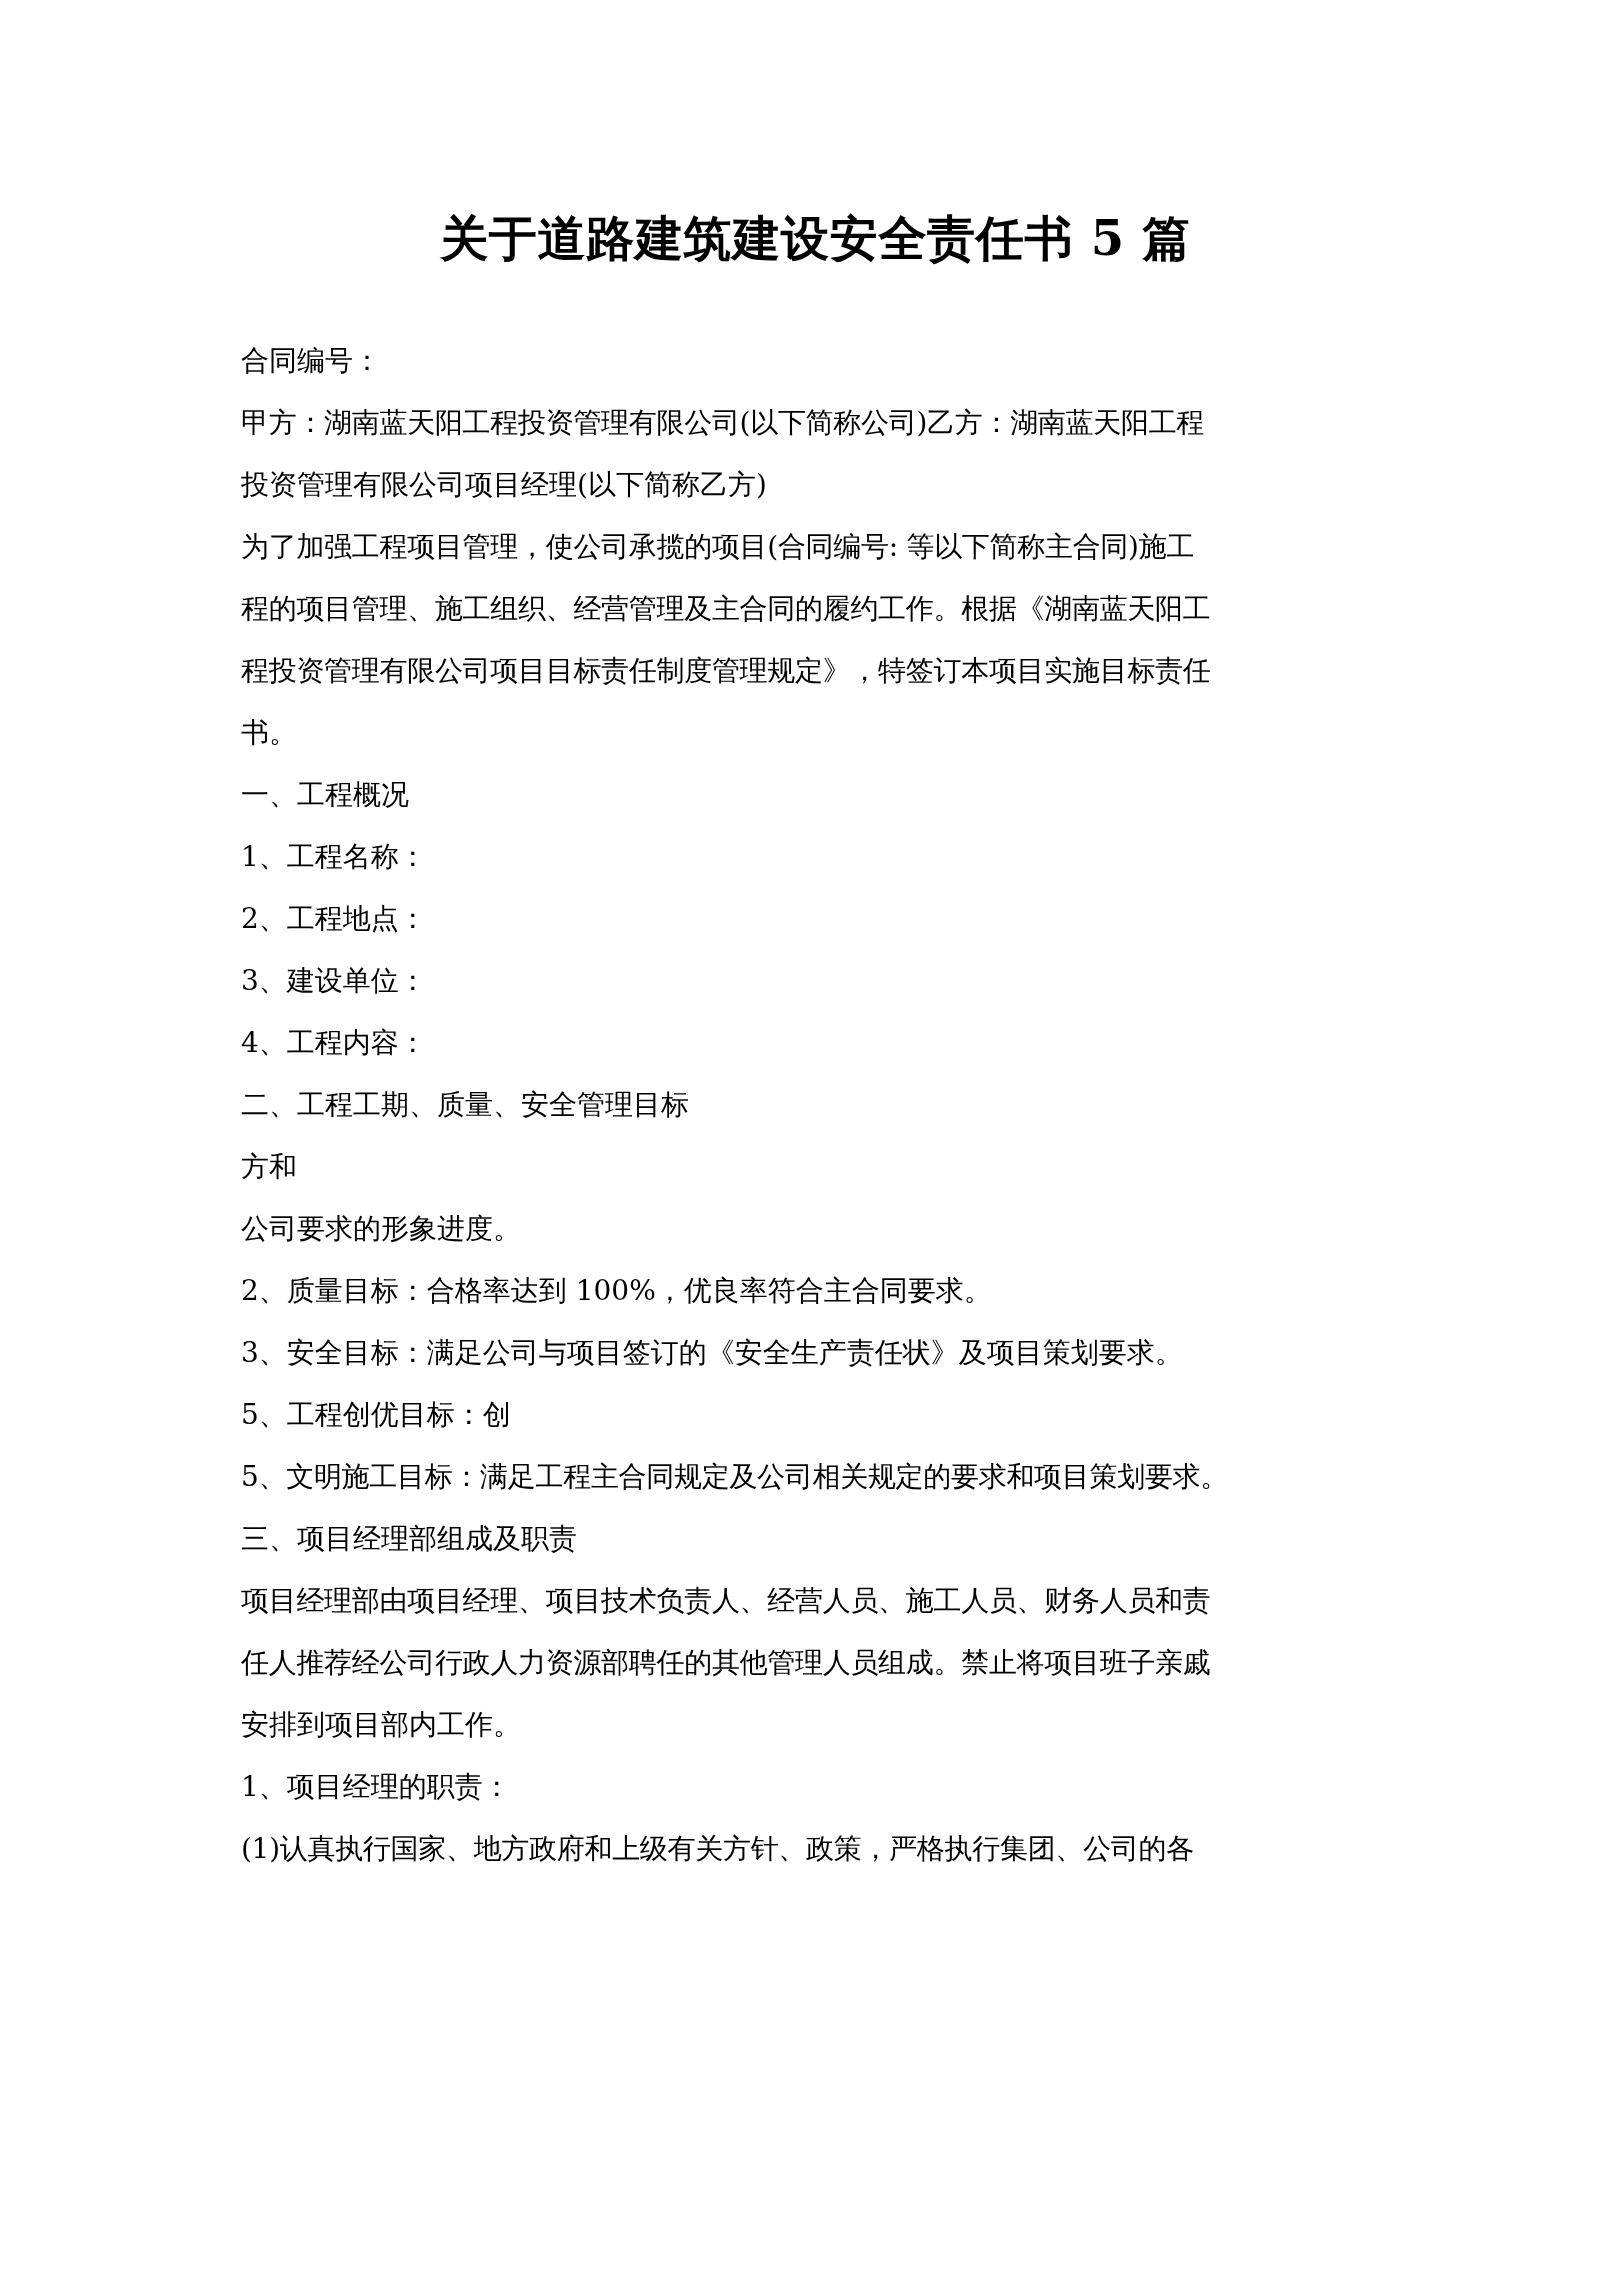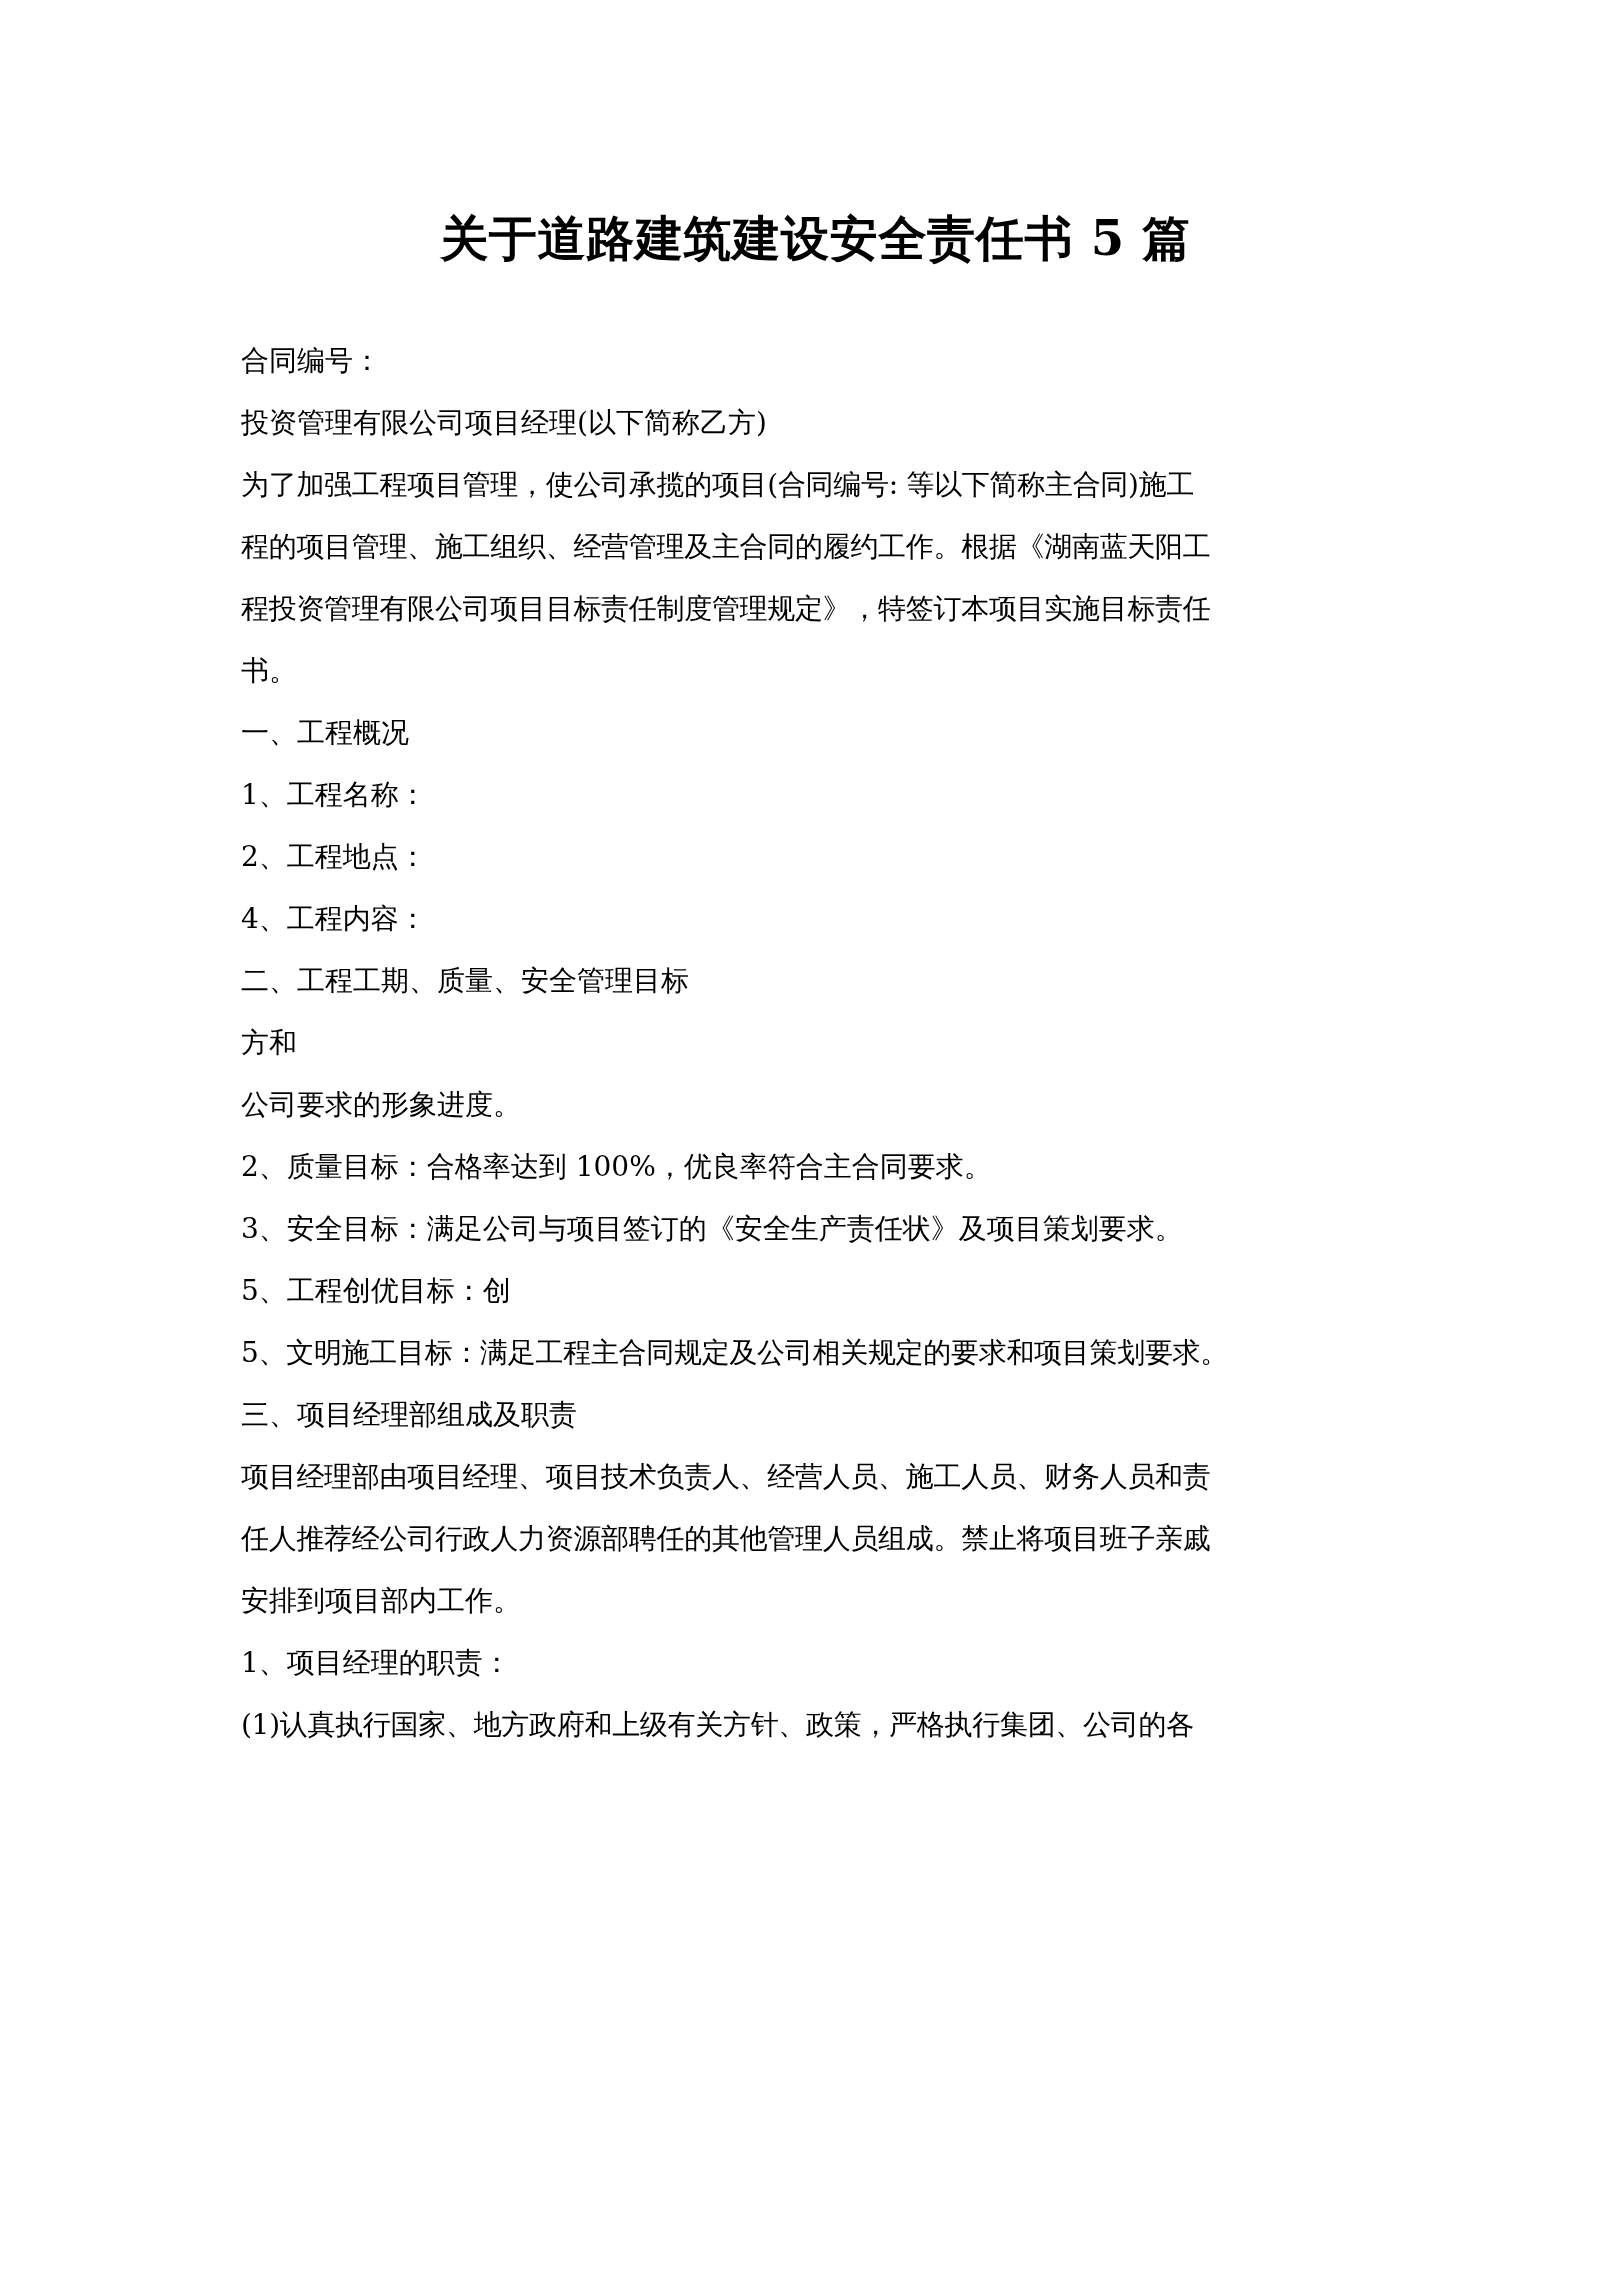--- a/index.html
+++ b/index.html
@@ -51,28 +51,30 @@
 </style>
 </head>
 <body>
 
 <div class="page">
 
   <h1 class="doc-title">关于道路建筑建设安全责任书 5 篇</h1>
 
   <div class="body-block">
     <div class="doc-line">合同编号：</div>
+    <div class="doc-line wide">甲方：湖南蓝天阳工程投资管理有限公司(以下简称公司)乙方：湖南蓝天阳工程</div>
     <div class="doc-line">投资管理有限公司项目经理(以下简称乙方)</div>
     <div class="doc-line wide">为了加强工程项目管理，使公司承揽的项目(合同编号: 等以下简称主合同)施工</div>
     <div class="doc-line wide">程的项目管理、施工组织、经营管理及主合同的履约工作。根据《湖南蓝天阳工</div>
     <div class="doc-line wide">程投资管理有限公司项目目标责任制度管理规定》，特签订本项目实施目标责任</div>
     <div class="doc-line">书。</div>
     <div class="doc-line">一、工程概况</div>
     <div class="doc-line">1、工程名称：</div>
     <div class="doc-line">2、工程地点：</div>
+    <div class="doc-line">3、建设单位：</div>
     <div class="doc-line">4、工程内容：</div>
     <div class="doc-line">二、工程工期、质量、安全管理目标</div>
     <div class="doc-line">方和</div>
     <div class="doc-line">公司要求的形象进度。</div>
     <div class="doc-line">2、质量目标：合格率达到 100%，优良率符合主合同要求。</div>
     <div class="doc-line">3、安全目标：满足公司与项目签订的《安全生产责任状》及项目策划要求。</div>
     <div class="doc-line">5、工程创优目标：创</div>
     <div class="doc-line wide">5、文明施工目标：满足工程主合同规定及公司相关规定的要求和项目策划要求。</div>
     <div class="doc-line">三、项目经理部组成及职责</div>
     <div class="doc-line wide">项目经理部由项目经理、项目技术负责人、经营人员、施工人员、财务人员和责</div>

